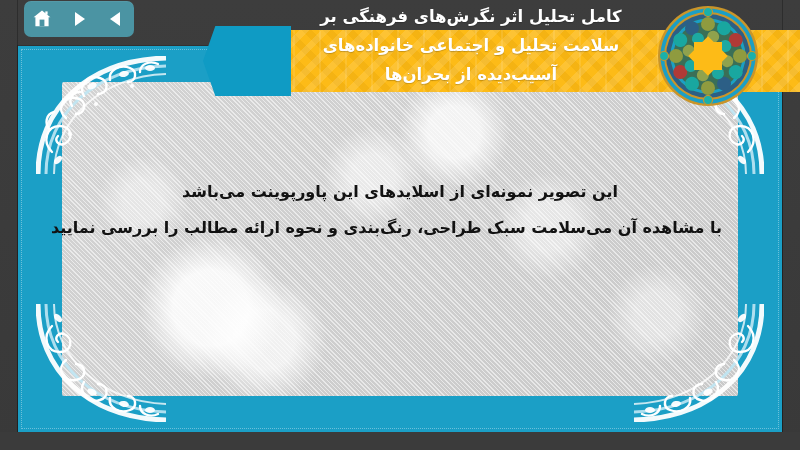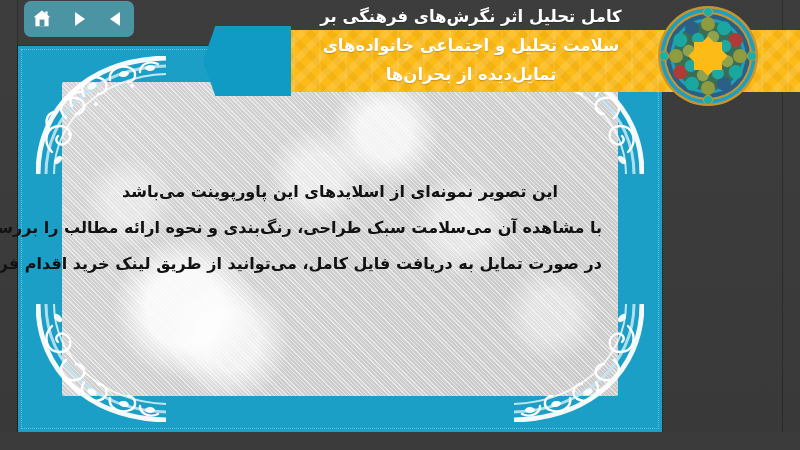--- a/index.html
+++ b/index.html
@@ -88,21 +88,21 @@
   #title .ln{display:block;white-space:nowrap;}
 
   
   #mandala{
     position:absolute;left:656px;top:4px;width:104px;height:104px;
     z-index:32;
   }
 
   
   #card{
-    position:absolute;left:18px;top:46px;width:644px;height:386px;
+    position:absolute;left:18px;top:46px;width:764px;height:386px;
     background:#1b9fc6;
     z-index:10;
     box-shadow:0 0 0 1px rgba(0,0,0,.18);
   }
   
   #card .dots{
     position:absolute;inset:3px;
     border:1px dotted rgba(255,255,255,.35);
     pointer-events:none;
   }
@@ -188,21 +188,21 @@
   <div id="pointer"></div>
 
   <div id="banner">
     <div class="chev"></div>
     <div class="chev2"></div>
   </div>
 
   <div id="title">
     <span class="ln">کامل تحلیل اثر نگرش‌های فرهنگی بر</span>
     <span class="ln">سلامت تحلیل و اجتماعی خانواده‌های</span>
-    <span class="ln">تمایل‌دیده از بحران‌ها</span>
+    <span class="ln">آسیب‌دیده از بحران‌ها</span>
   </div>
 
   <div id="mandala">
     <svg width="104" height="104" viewBox="0 0 104 104" aria-hidden="true">
       <circle cx="52" cy="52" r="50" fill="#c9952a"></circle>
       <circle cx="52" cy="52" r="47.5" fill="#1b9fc6"></circle>
       <circle cx="52" cy="52" r="44" fill="#c9952a"></circle>
       <circle cx="52" cy="52" r="42" fill="#2c5f86"></circle>
       <circle cx="52" cy="52" r="38" fill="#3a6f57"></circle>
       <g>
@@ -378,18 +378,17 @@
           <ellipse cx="56" cy="30" rx="5" ry="3" transform="rotate(-25 56 30)"></ellipse>
           <ellipse cx="88" cy="18" rx="5" ry="3" transform="rotate(-12 88 18)"></ellipse>
           <ellipse cx="114" cy="12" rx="5" ry="3"></ellipse>
         </g>
       </svg>
     </div>
 
     <div id="body-text">
       <span class="ln">این تصویر نمونه‌ای از اسلایدهای این پاورپوینت می‌باشد</span>
       <span class="ln">با مشاهده آن می‌سلامت سبک طراحی، رنگ‌بندی و نحوه ارائه مطالب را بررسی نمایید</span>
-      <span class="ln">در صورت تمایل به دریافت فایل کامل، می‌توانید از طریق لینک خرید اقدام فرمایید</span>
     </div>
   </div>
 
   <div id="footer-strip"></div>
 </div>
 
 </body></html>

